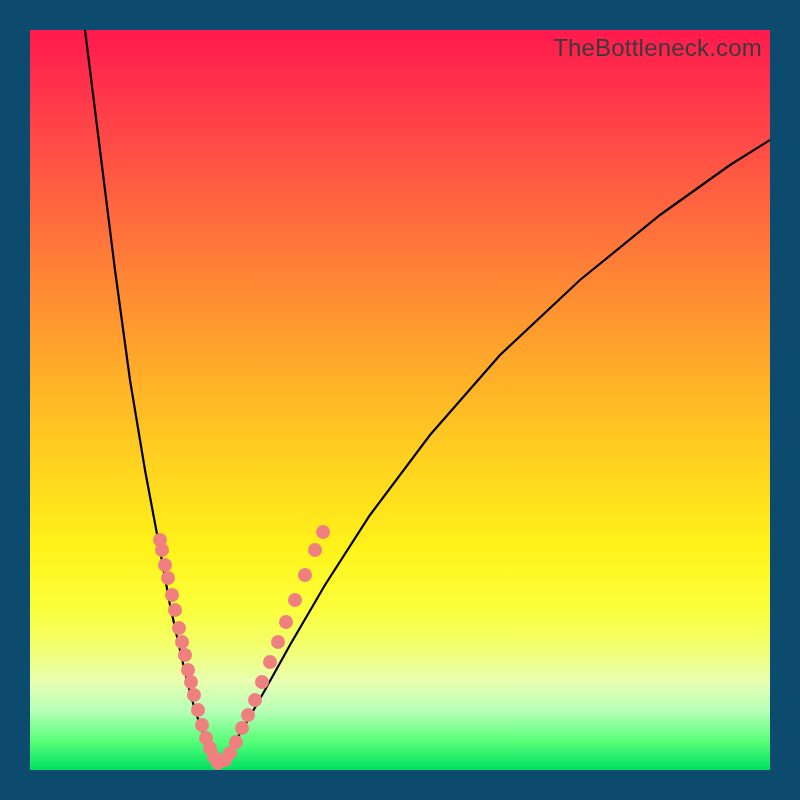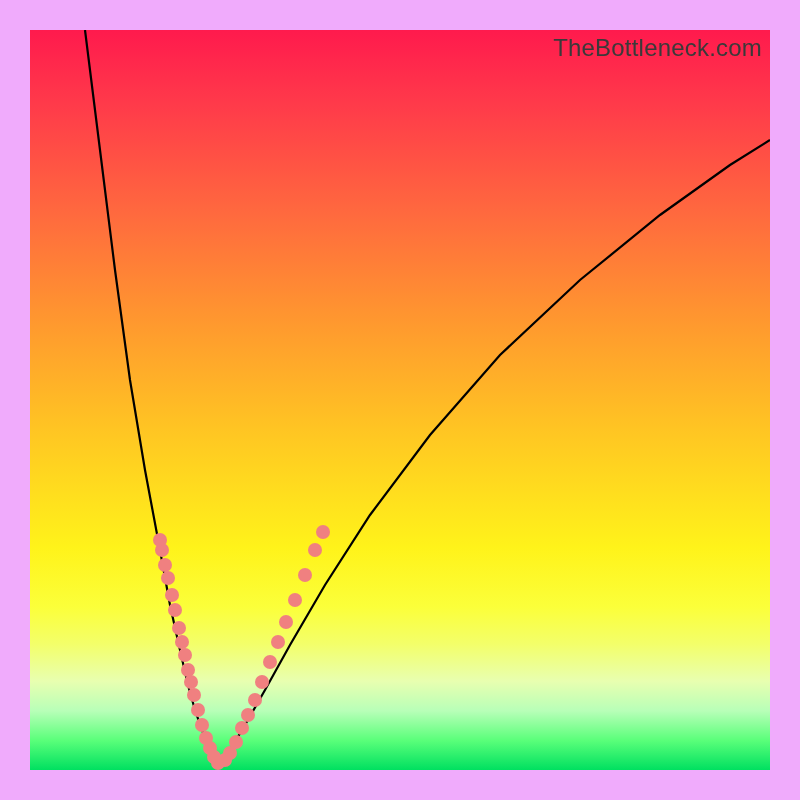--- a/index.html
+++ b/index.html
@@ -10,21 +10,21 @@
     background: #000;
     overflow: hidden;
     font-family: Arial, Helvetica, sans-serif;
   }
   .frame {
     position: absolute;
     left: 0;
     top: 0;
     width: 800px;
     height: 800px;
-    background: #f0abfc;
+    background: #0c4a6e;
   }
   .plot {
     position: absolute;
     left: 30px;
     top: 30px;
     width: 740px;
     height: 740px;
     background: linear-gradient(
       to bottom,
       #ff1a4d 0%,

